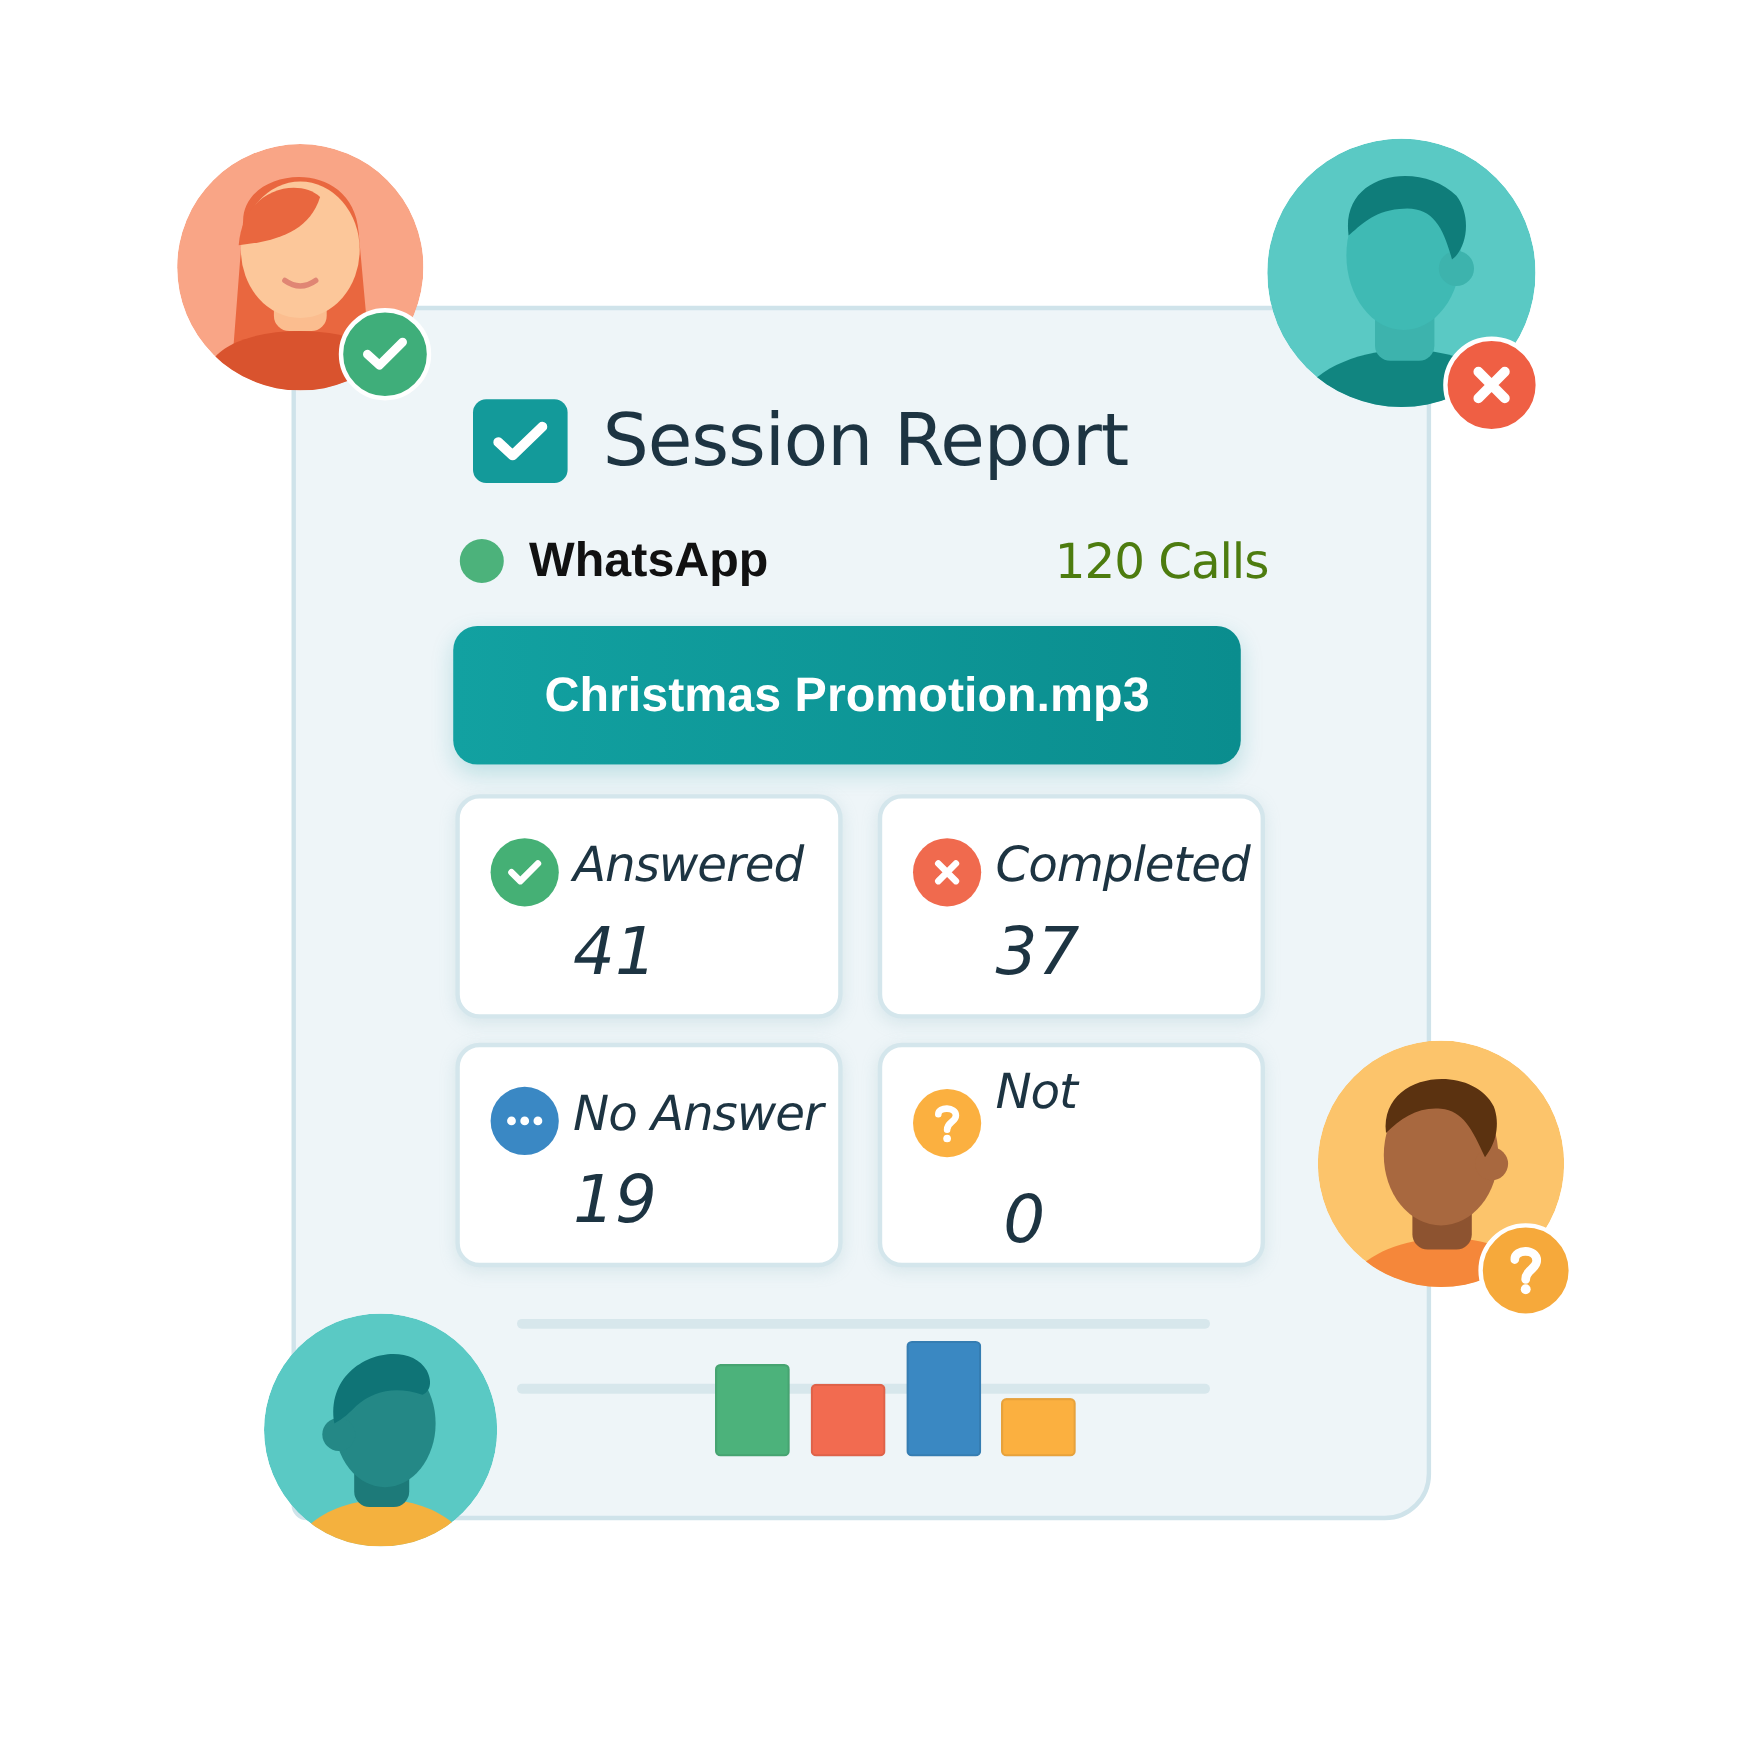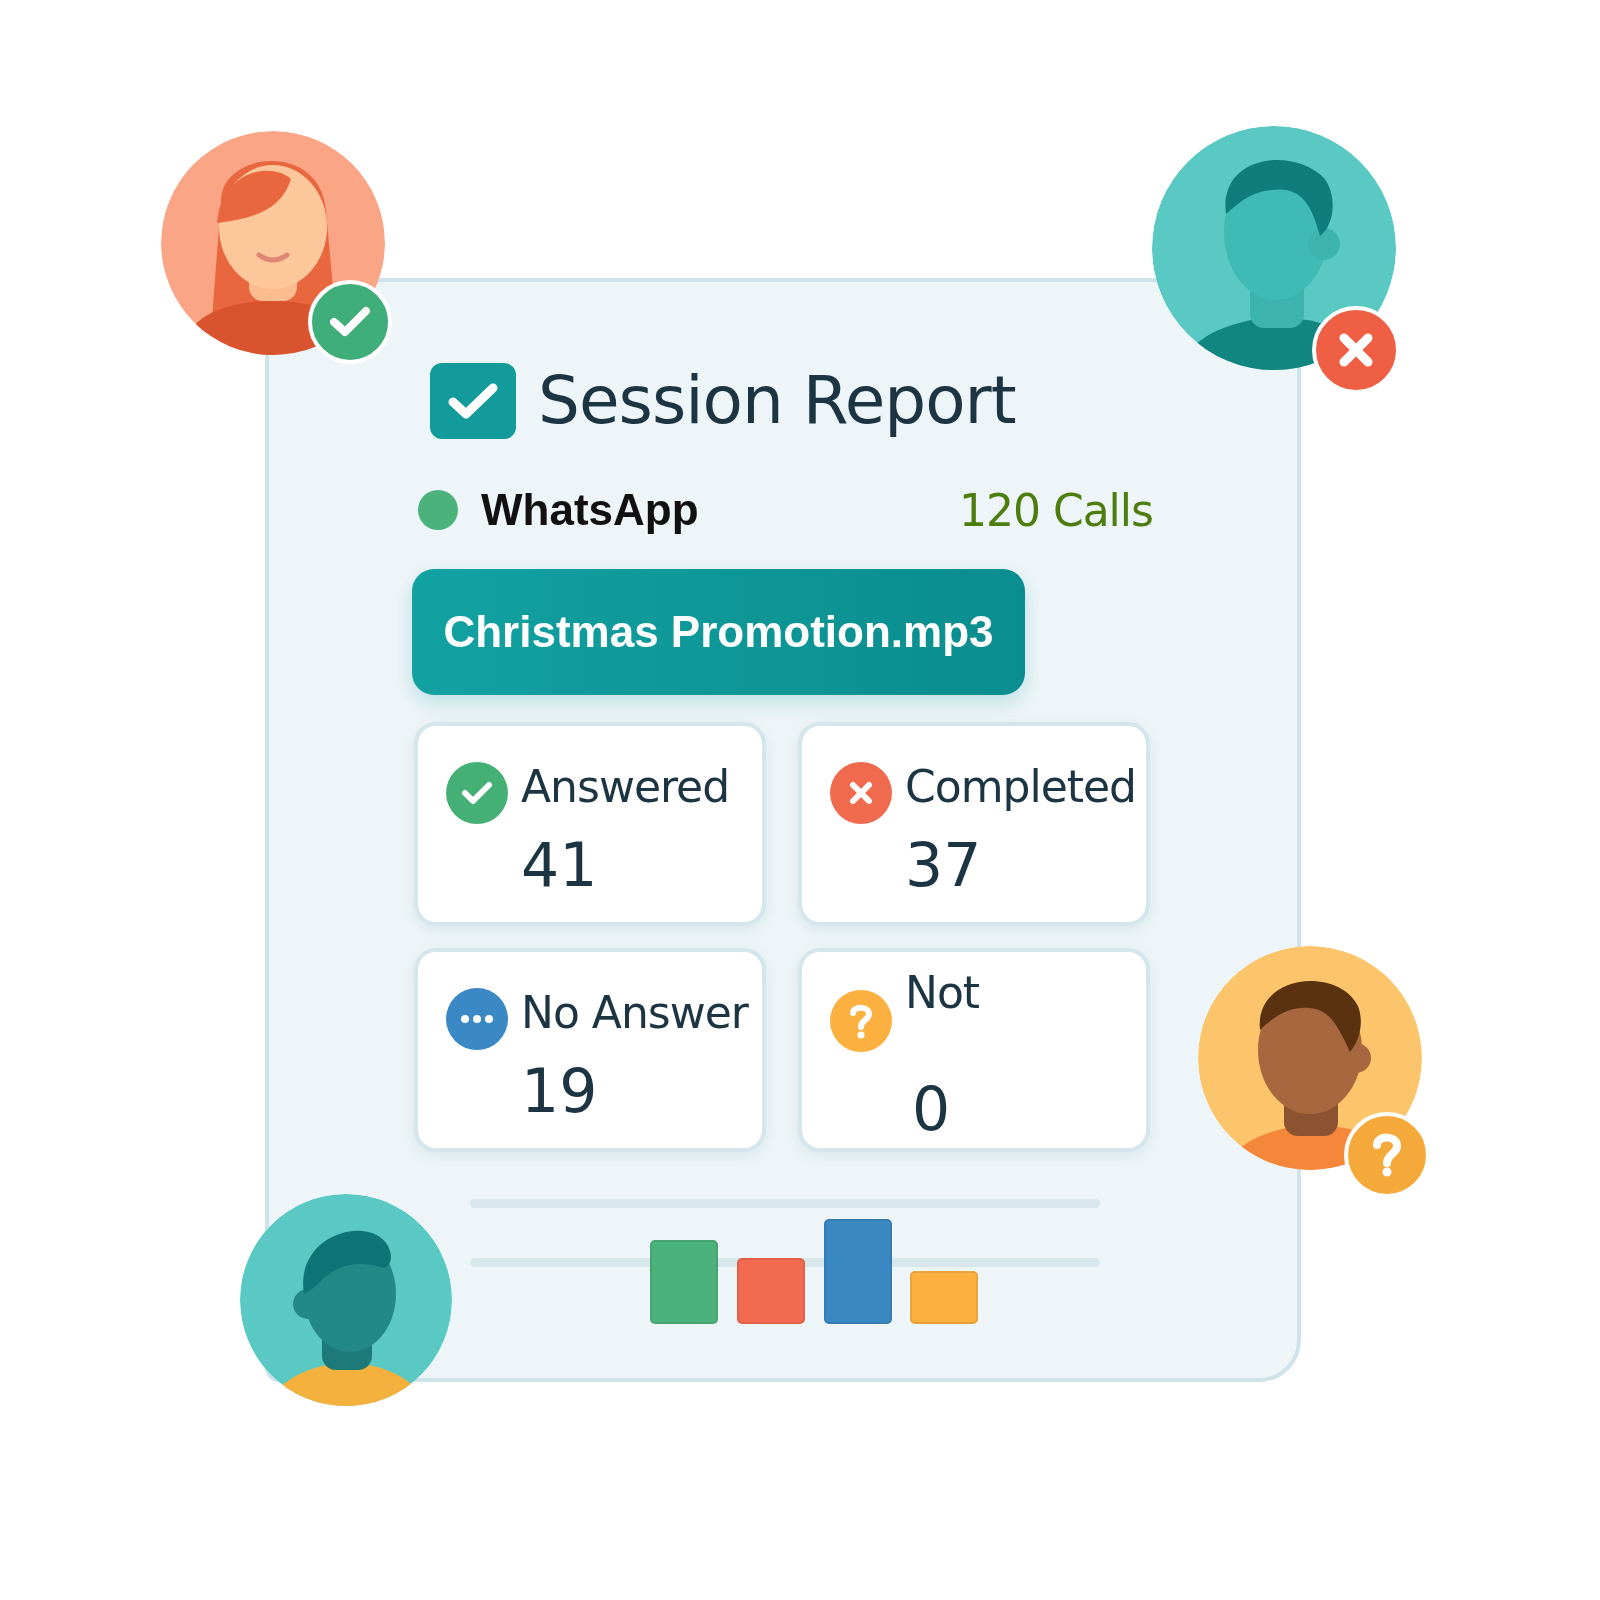--- a/index.html
+++ b/index.html
@@ -11,38 +11,39 @@
     position: absolute; left: 265px; top: 278px; width: 1036px; height: 1104px;
     background: #eef5f8; border: 4px solid #cfe3ea; border-radius: 14px 14px 42px 14px;
     box-sizing: border-box;
   }
   .title-row { position: absolute; left: 430px; top: 362px; display: flex; align-items: center; }
   .title-check {
     width: 86px; height: 76px; border-radius: 12px; background: #139a9a;
     display: flex; align-items: center; justify-content: center;
   }
   .title-text {
-    margin-left: 22px; font-size: 66px; color: #1d3442; letter-spacing: -1px; font-weight: 500;
+    margin-left: 32px; font-size: 66px; color: #1d3442; letter-spacing: -1px; font-weight: 500;
     font-family: "DejaVu Sans", sans-serif;
   }
   .status-row { position: absolute; left: 418px; top: 485px; width: 735px; height: 52px; }
   .status-dot { position: absolute; left: 0; top: 5px; width: 40px; height: 40px; border-radius: 50%; background: #4cb27b; }
   .status-text { position: absolute; left: 63px; top: 0; font-size: 44px; font-weight: bold; color: #111; font-family: "Liberation Sans", sans-serif; }
   .calls-text { position: absolute; right: 0; top: 0; font-size: 44px; color: #4d7c0f; font-family: "DejaVu Sans", sans-serif; letter-spacing: -1px; }
   .file-button {
-    position: absolute; left: 412px; top: 569px; width: 613px; height: 126px;
+    position: absolute; left: 412px; top: 569px; width: 716px; height: 126px;
     border-radius: 22px; background: linear-gradient(90deg, #12a1a1, #0a8d8e);
     display: flex; align-items: center; justify-content: center;
     color: #fff; font-size: 44px; font-weight: bold; font-family: "Liberation Sans", sans-serif;
     box-shadow: 0 8px 20px rgba(18, 150, 160, 0.22);
   }
   .stat-card {
     position: absolute; width: 352px; height: 204px; background: #fff;
     border: 4px solid #d4e6ec; border-radius: 22px; box-sizing: border-box;
     box-shadow: 0 4px 14px rgba(150, 190, 200, 0.25);
+    font-style: italic;
   }
   .stat-icon {
     position: absolute; left: 28px; top: 36px; width: 62px; height: 62px; border-radius: 50%;
     display: flex; align-items: center; justify-content: center;
   }
   .stat-label { position: absolute; left: 103px; top: 34px; font-size: 44px; color: #1d3442; line-height: 54px; letter-spacing: -1px; }
   .stat-value { position: absolute; left: 103px; top: 104px; font-size: 60px; color: #1d3442; font-weight: 500; }
   .stat-card.two-line .stat-label { top: 14px; }
   .stat-card.two-line .stat-value { top: 122px; left: 110px; }
   .gridline { position: absolute; left: 470px; width: 630px; height: 9px; border-radius: 5px; background: #d7e7ec; }

